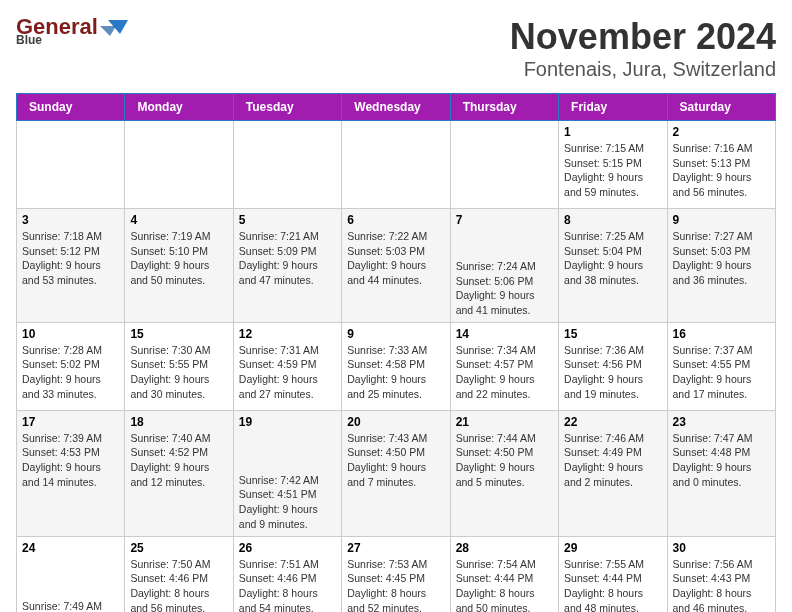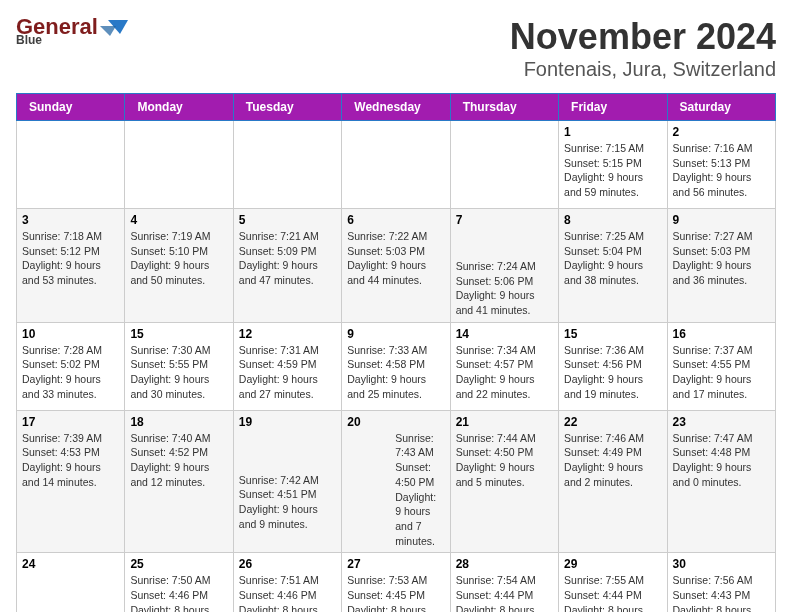--- a/index.html
+++ b/index.html
@@ -256,21 +256,21 @@
         </td>
         <td>
           <span class="day-number">19</span>
           <div class="day-info" style="white-space: pre-line; margin-top: 44px;">Sunrise: 7:42 AM
 Sunset: 4:51 PM
 Daylight: 9 hours
 and 9 minutes.</div>
         </td>
         <td>
           <span class="day-number">20</span>
-          <div class="day-info" style="white-space: pre-line; margin-left: 48px;">Sunrise: 7:43 AM
+          <div class="day-info" style="white-space: pre-line;">Sunrise: 7:43 AM
 Sunset: 4:50 PM
 Daylight: 9 hours
 and 7 minutes.</div>
         </td>
         <td>
           <span class="day-number">21</span>
           <div class="day-info" style="white-space: pre-line;">Sunrise: 7:44 AM
 Sunset: 4:50 PM
 Daylight: 9 hours
 and 5 minutes.</div>

